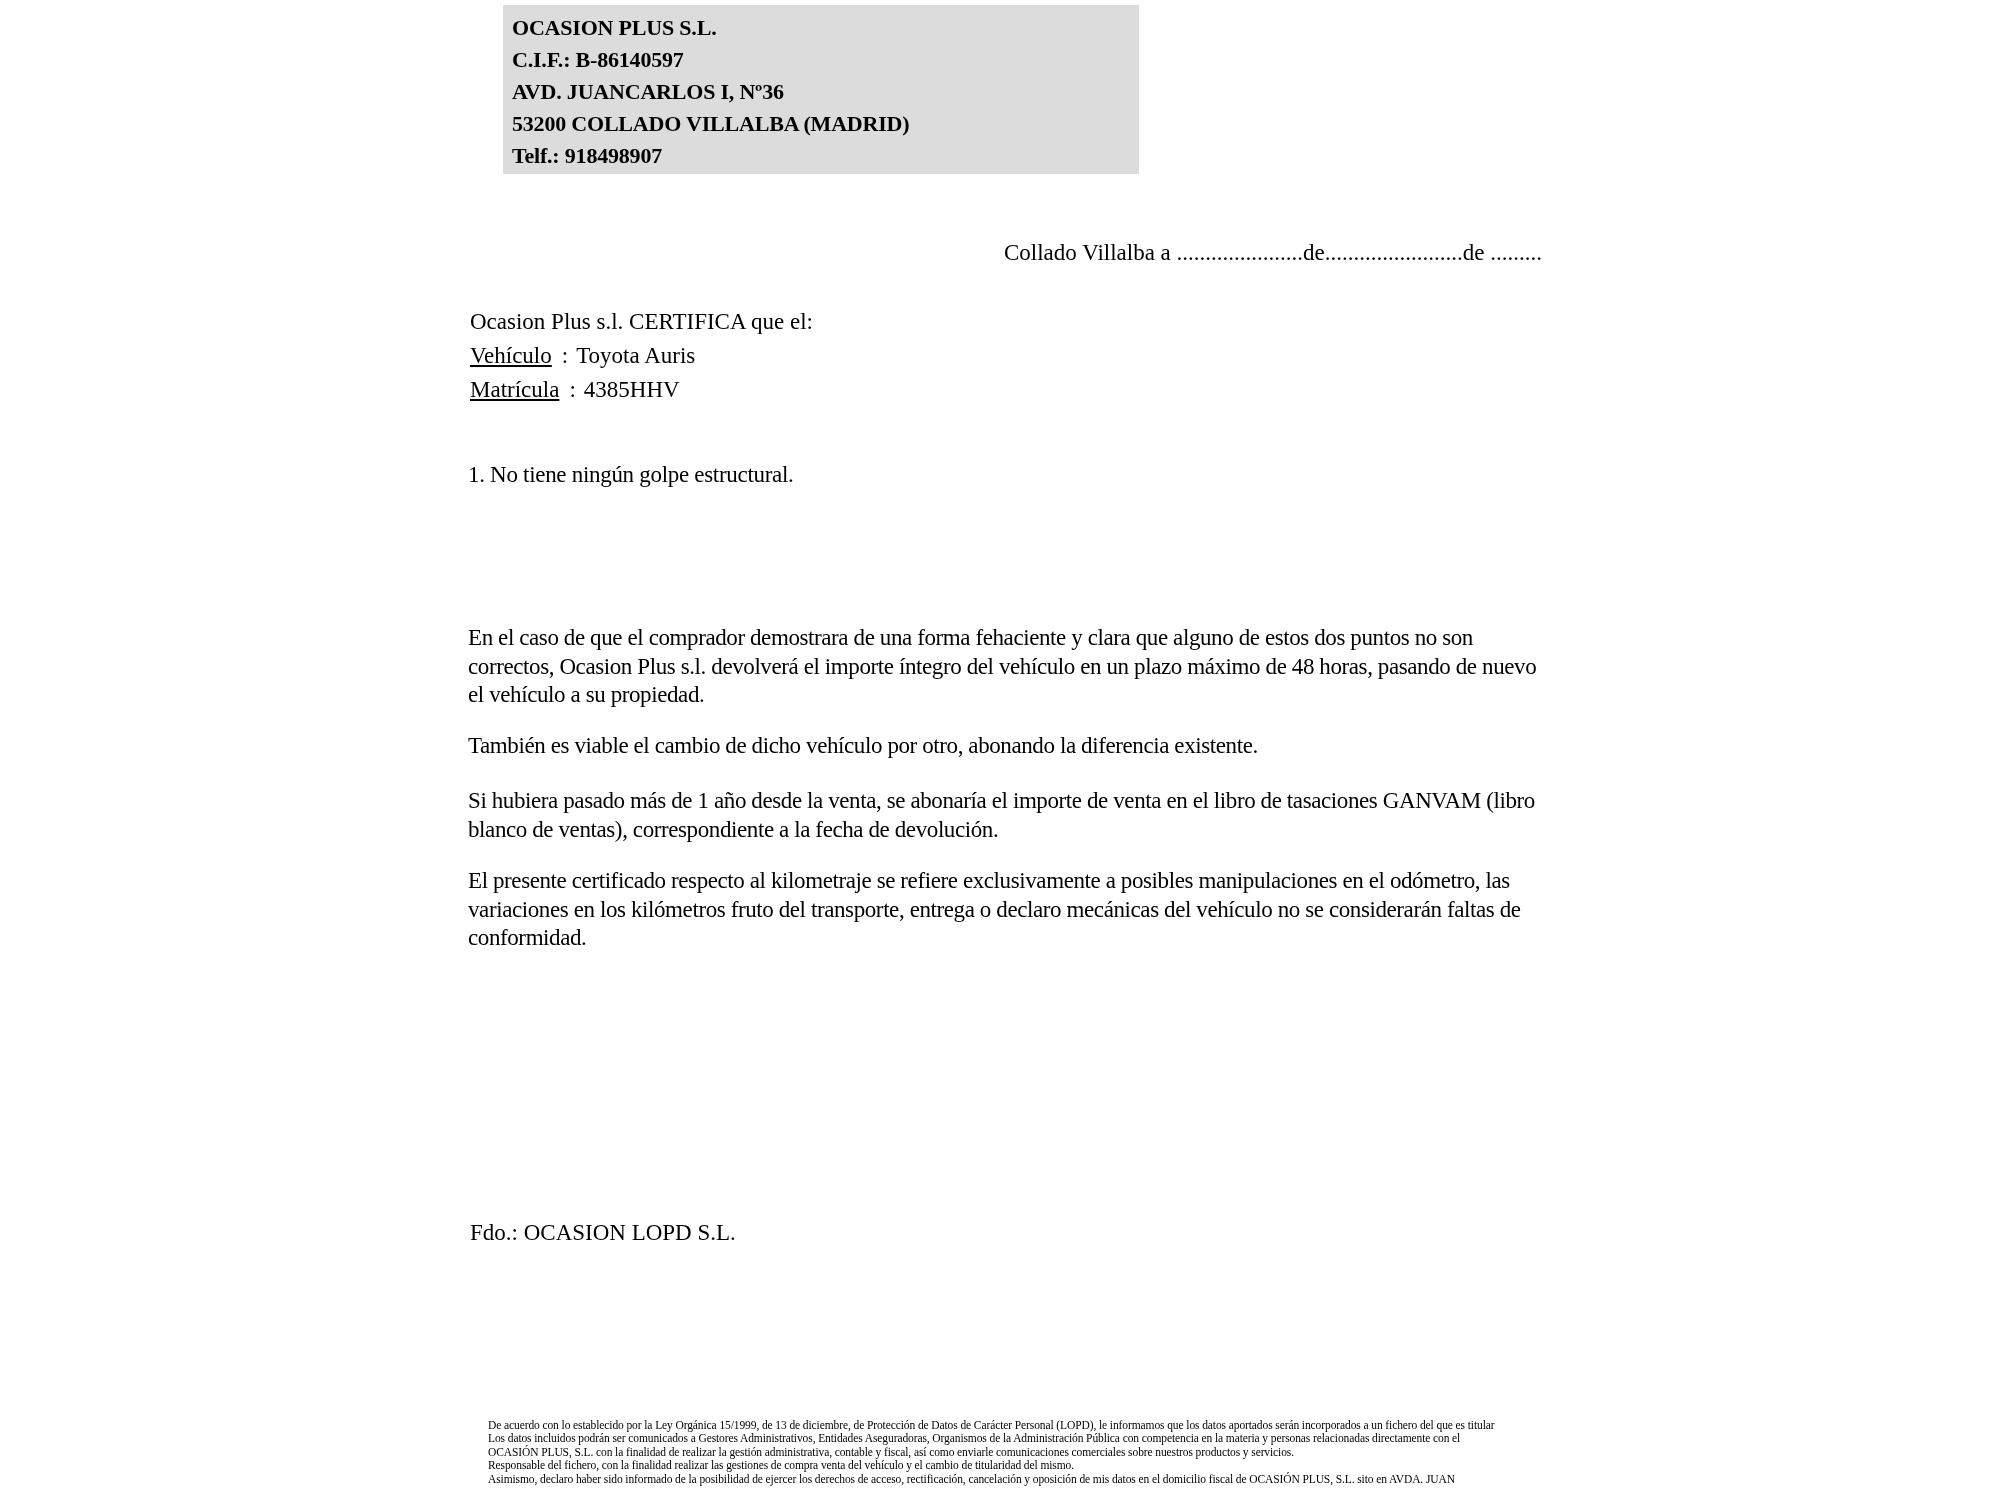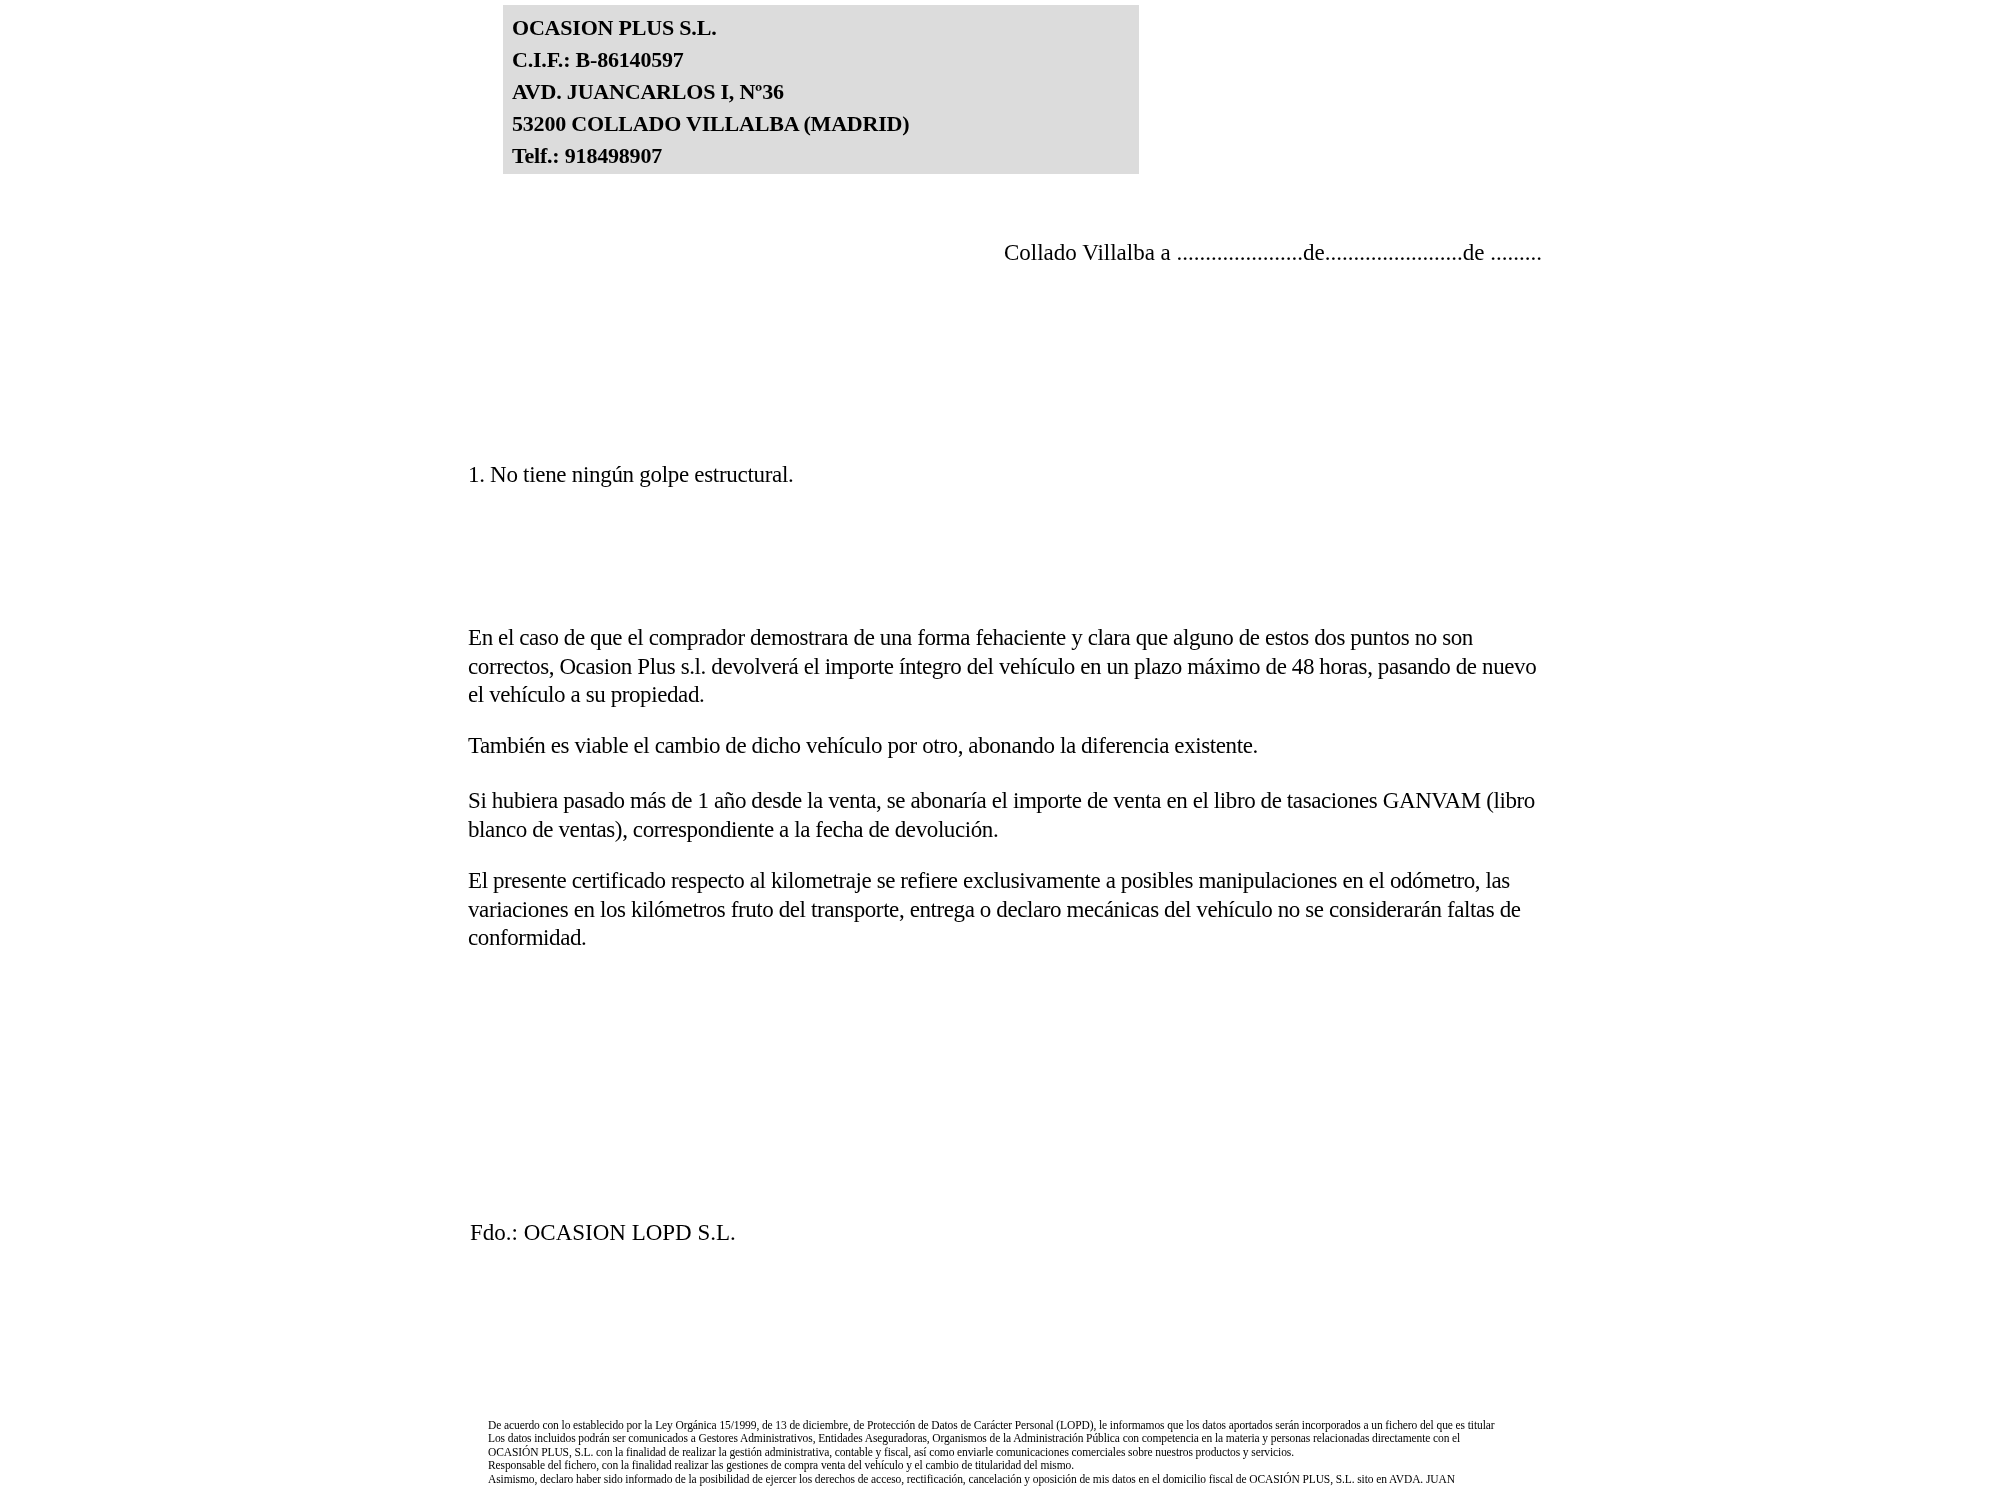--- a/index.html
+++ b/index.html
@@ -96,20 +96,29 @@
   <div class="header-box">
     <div class="hline">OCASION PLUS S.L.</div>
     <div class="hline">C.I.F.: B-86140597</div>
     <div class="hline">AVD. JUANCARLOS I, Nº36</div>
     <div class="hline">53200 COLLADO VILLALBA (MADRID)</div>
     <div class="hline">Telf.: 918498907</div>
   </div>
 
   <div class="date-line">Collado Villalba a ......................de........................de .........</div>
 
+  <div class="cert-block">
+    <div>Ocasion Plus s.l. CERTIFICA que el:</div>
+    <div class="cert-row">
+      <span class="flabel">Vehículo</span><span class="fsep">:</span><span>Toyota Auris</span>
+    </div>
+    <div class="cert-row">
+      <span class="flabel">Matrícula</span><span class="fsep">:</span><span>4385HHV</span>
+    </div>
+  </div>
 
   <div class="point" style="top:462px;">1. No tiene ningún golpe estructural.</div>
 
   <div class="para" style="top:624px;">En el caso de que el comprador demostrara de una forma fehaciente y clara que alguno de estos dos puntos no son correctos, Ocasion Plus s.l. devolverá el importe íntegro del vehículo en un plazo máximo de 48 horas, pasando de nuevo el vehículo a su propiedad.</div>
   <div class="para" style="top:732px;">También es viable el cambio de dicho vehículo por otro, abonando la diferencia existente.</div>
   <div class="para" style="top:787px;">Si hubiera pasado más de 1 año desde la venta, se abonaría el importe de venta en el libro de tasaciones GANVAM (libro blanco de ventas), correspondiente a la fecha de devolución.</div>
   <div class="para" style="top:867px;">El presente certificado respecto al kilometraje se refiere exclusivamente a posibles manipulaciones en el odómetro, las variaciones en los kilómetros fruto del transporte, entrega o declaro mecánicas del vehículo no se considerarán faltas de conformidad.</div>
 
   <div class="signature">Fdo.: OCASION LOPD S.L.</div>
 

